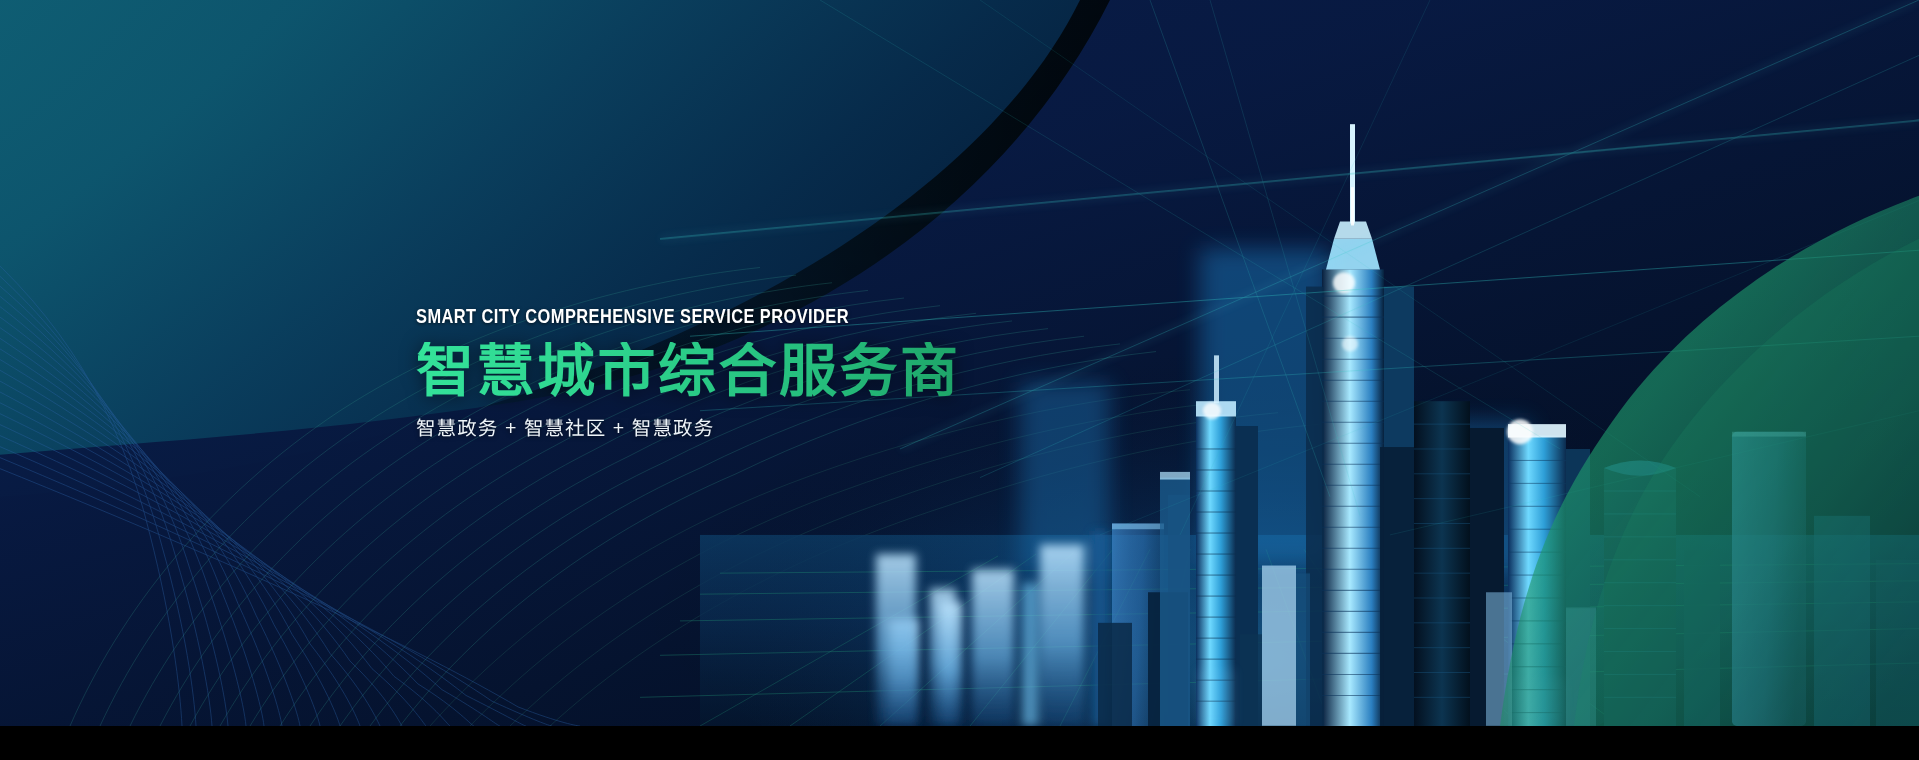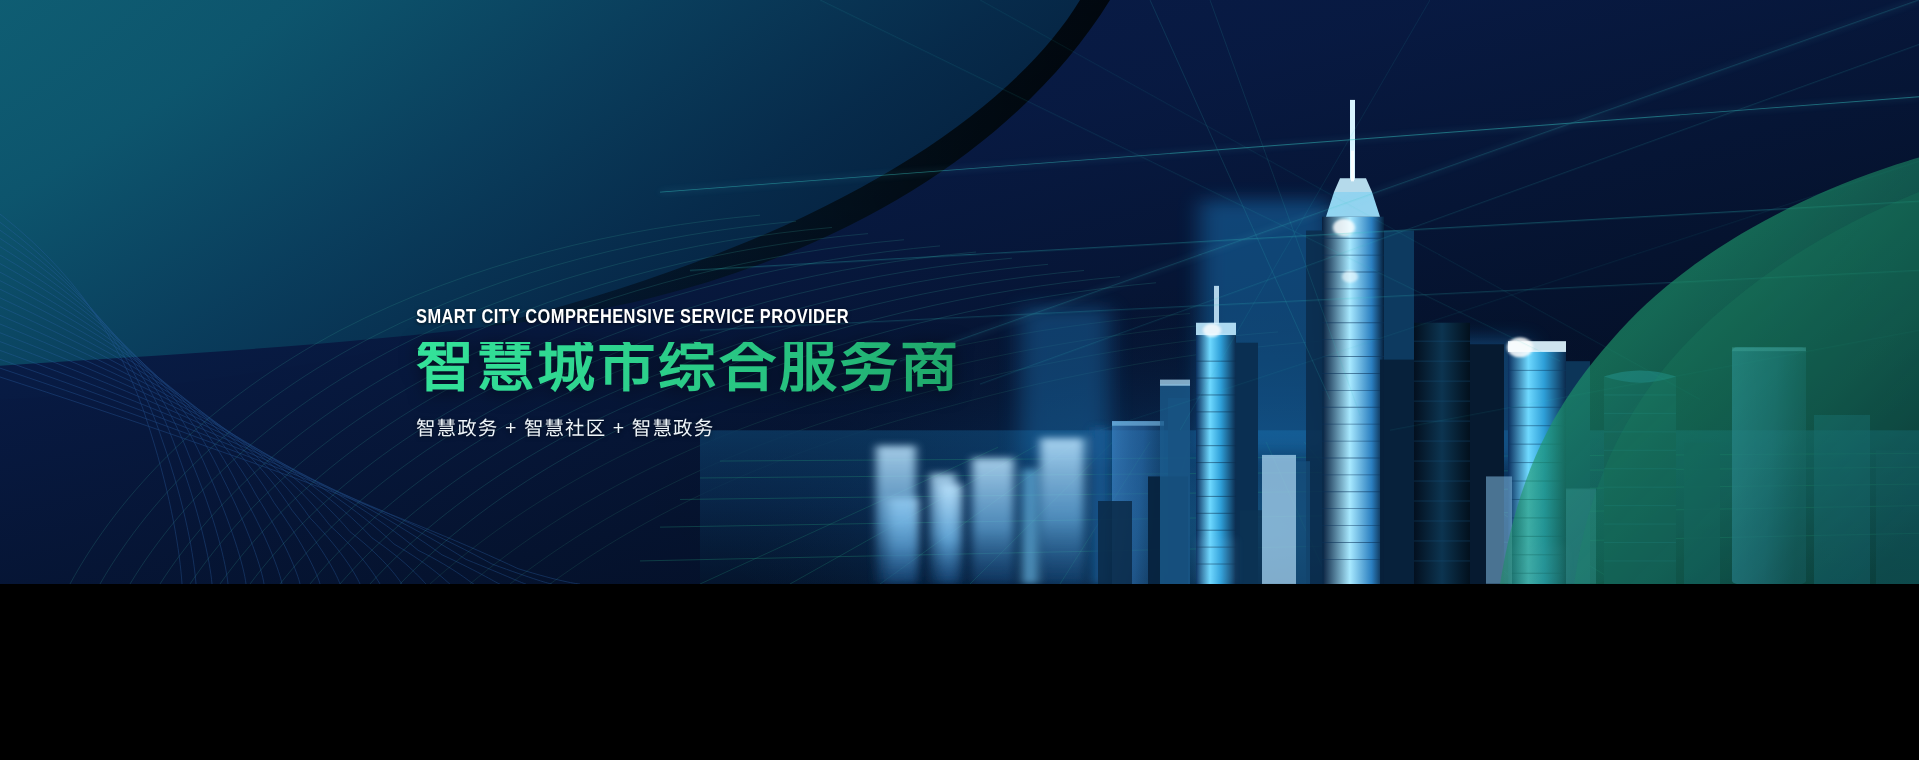--- a/index.html
+++ b/index.html
@@ -9,21 +9,21 @@
     background: #000;
   }
   body {
     font-family: "Liberation Sans", "DejaVu Sans", sans-serif;
   }
 
   
   #banner {
     position: relative;
     width: 1919px;
-    height: 584px;
+    height: 726px;
     overflow: hidden;
     background: #020b1a;
     user-select: none;
   }
 
   .layer { position: absolute; inset: 0; pointer-events: none; }
 
   
   .bg-base {
     background:
@@ -68,21 +68,20 @@
     letter-spacing: 2.5px;
     line-height: 1;
     margin: 0;
     white-space: nowrap;
     background-image: linear-gradient(96deg, #34e39a 0%, #2ed58f 26%, #25bd7c 58%, #1c9c62 84%, #17874f 100%);
     -webkit-background-clip: text;
     background-clip: text;
     color: transparent;
     -webkit-text-fill-color: transparent;
     filter: drop-shadow(0 2px 9px rgba(0,0,0,0.55));
-    font-family: Liberation Mono, monospace;
   }
 
   .subline {
     font-size: 19.5px;
     font-weight: 400;
     letter-spacing: 1.1px;
     color: #eef4f8;
     white-space: nowrap;
     margin: 19px 0 0 0;
     line-height: 1;

